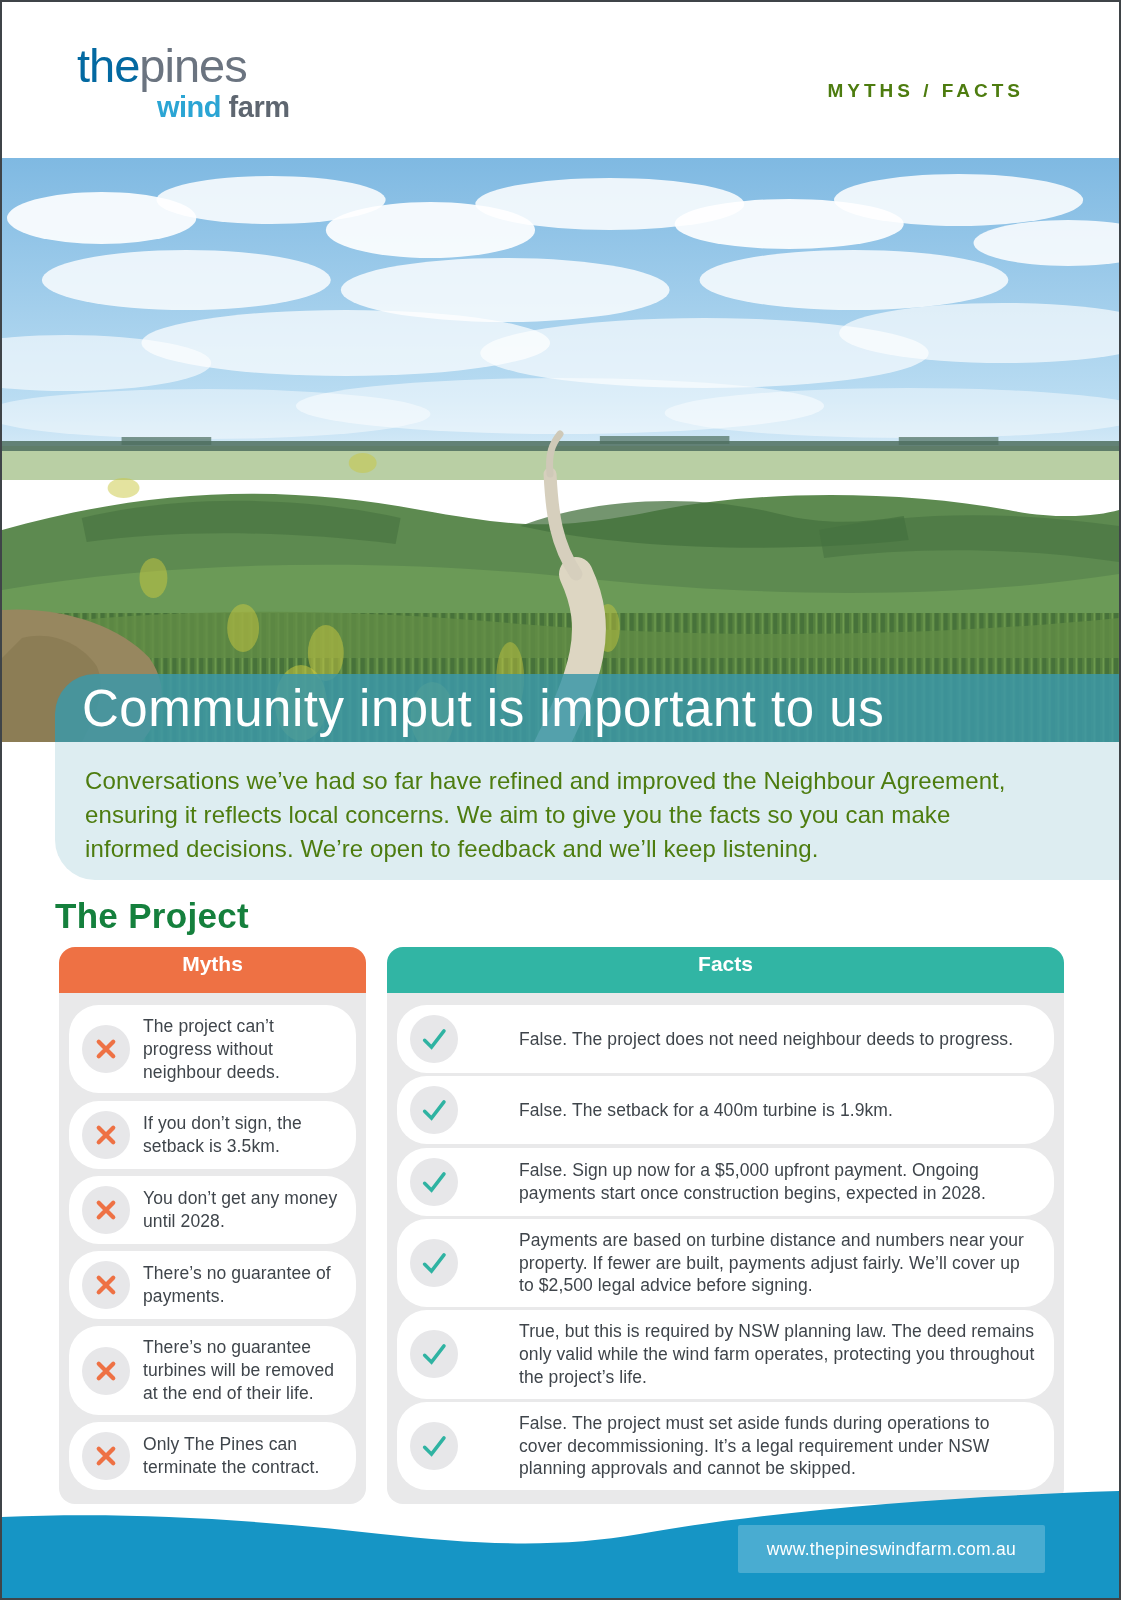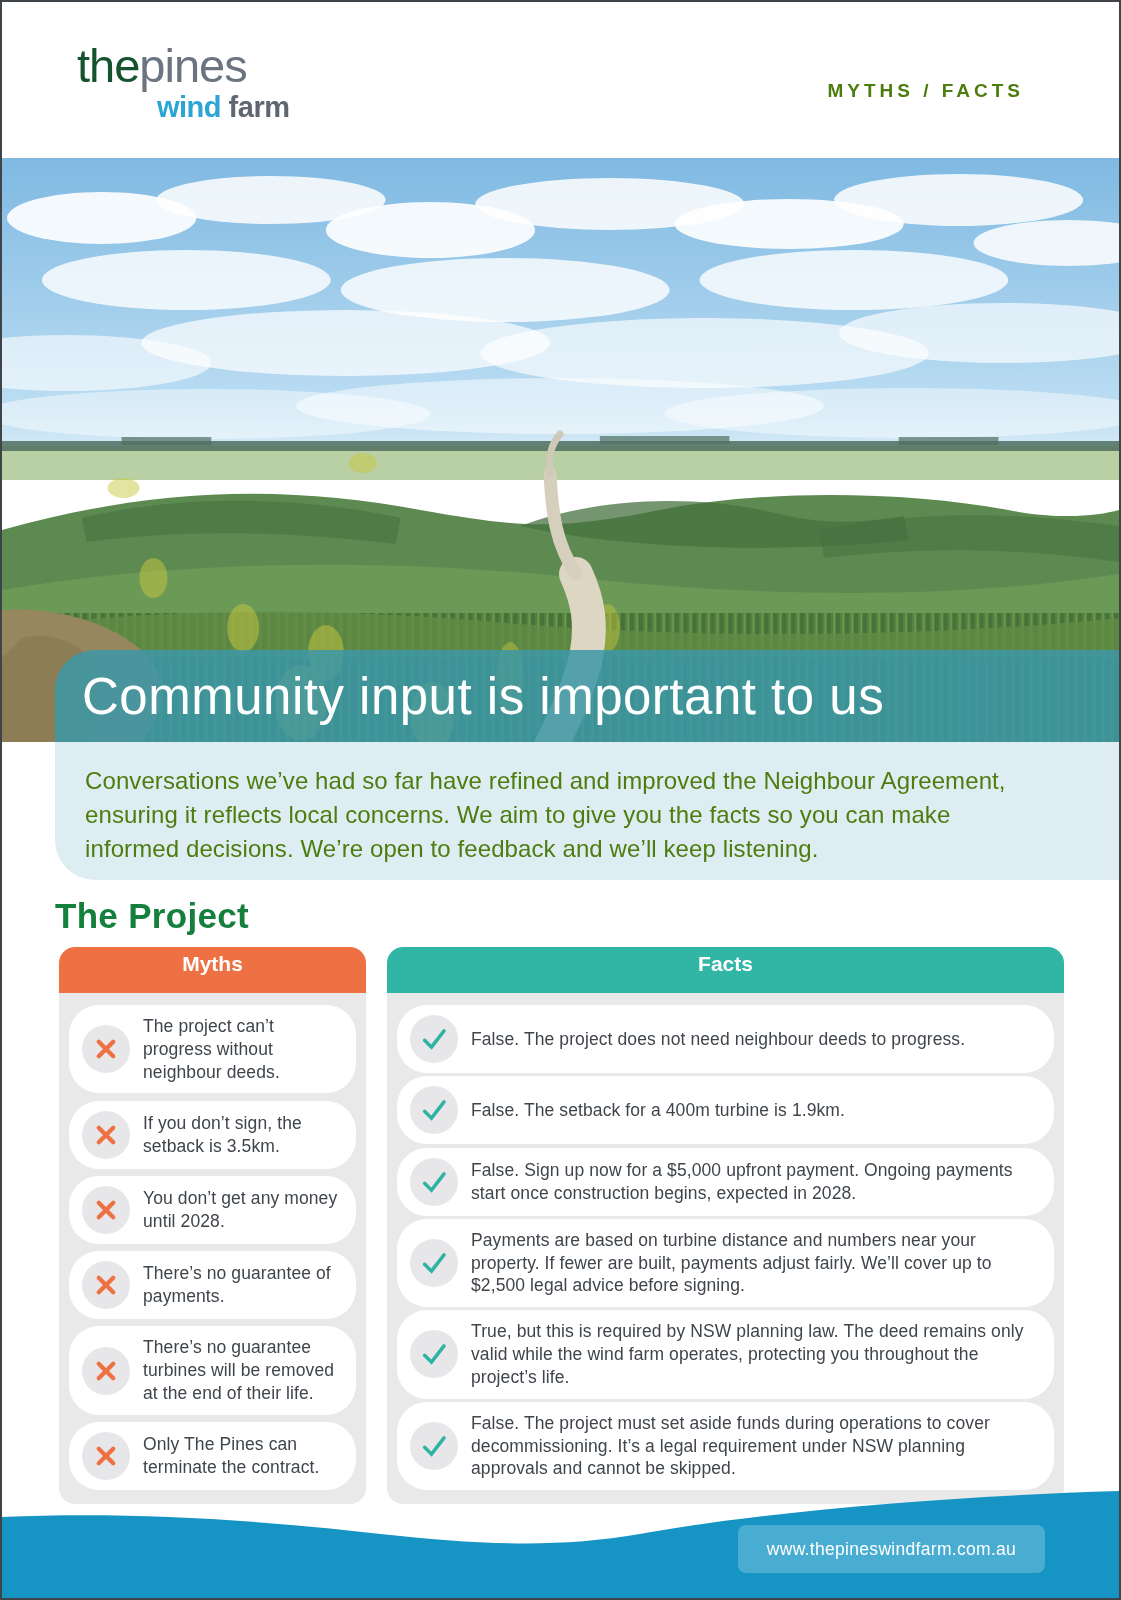--- a/index.html
+++ b/index.html
@@ -11,36 +11,36 @@
     background:#ffffff;
     border:2px solid #3f4448;
     overflow:hidden;
     font-family:"Liberation Sans", sans-serif;
   }
 
   
   .header { position:relative; height:156px; background:#fff; }
   .logo { position:absolute; left:75px; top:40px; line-height:1; }
   .logo-line1 { font-size:47px; letter-spacing:-1px; }
-  .logo-the  { color:#14532d; }
+  .logo-the  { color:#0369a1; }
   .logo-pines{ color:#6b7480; }
   .logo-line2 { font-size:29px; font-weight:bold; margin:4px 0 0 80px; letter-spacing:-0.5px; }
   .logo-wind { color:#2ba5d4; }
   .logo-farm { color:#5e6670; }
   .tagline {
     position:absolute; right:95px; top:78px;
     font-size:19px; font-weight:bold; letter-spacing:4px;
     color:#4d7c0f;
   }
 
   
   .hero { position:relative; height:584px; overflow:hidden; }
   .hero svg.landscape { position:absolute; inset:0; width:100%; height:100%; display:block; }
   .banner {
-    position:absolute; left:53px; right:0; bottom:0; height:92px;
+    position:absolute; left:53px; right:0; bottom:0; height:68px;
     background:rgba(60,152,168,0.85);
     border-radius:40px 0 0 0;
     display:flex; align-items:center;
   }
   .banner-title {
     color:#ffffff; font-size:51px; font-weight:normal;
     letter-spacing:0.5px; padding-left:27px; white-space:nowrap;
   }
 
   
@@ -92,28 +92,28 @@
   .icon-circle {
     flex:none; width:48px; height:48px; border-radius:50%;
     background:#e7e7e9;
     display:flex; align-items:center; justify-content:center;
     margin-right:13px;
   }
   .icon-circle svg { width:30px; height:30px; display:block; }
   .pill-text {
     font-size:17.5px; line-height:1.3; color:#3f454b; letter-spacing:0.1px;
   }
-  .col-facts .pill { padding-right:18px; }
+  .col-facts .pill { padding-right:18px;gap:48px; }
 
   
   .footer { position:absolute; left:0; right:0; bottom:0; height:130px; pointer-events:none; }
   .footer svg { position:absolute; inset:0; width:100%; height:100%; display:block; }
   .url-box {
     position:absolute; right:74px; top:57px; width:307px; height:48px;
-    background:rgba(255,255,255,0.22); border-radius:8px;
+    background:rgba(255,255,255,0.22); border-radius:2px;
     display:flex; align-items:center; justify-content:center;
     pointer-events:auto;
   }
   .url-text { color:#ffffff; font-size:17.5px; letter-spacing:0.3px; text-decoration:none; }
 </style>
 </head>
 <body>
 
 <div class="page">
 

